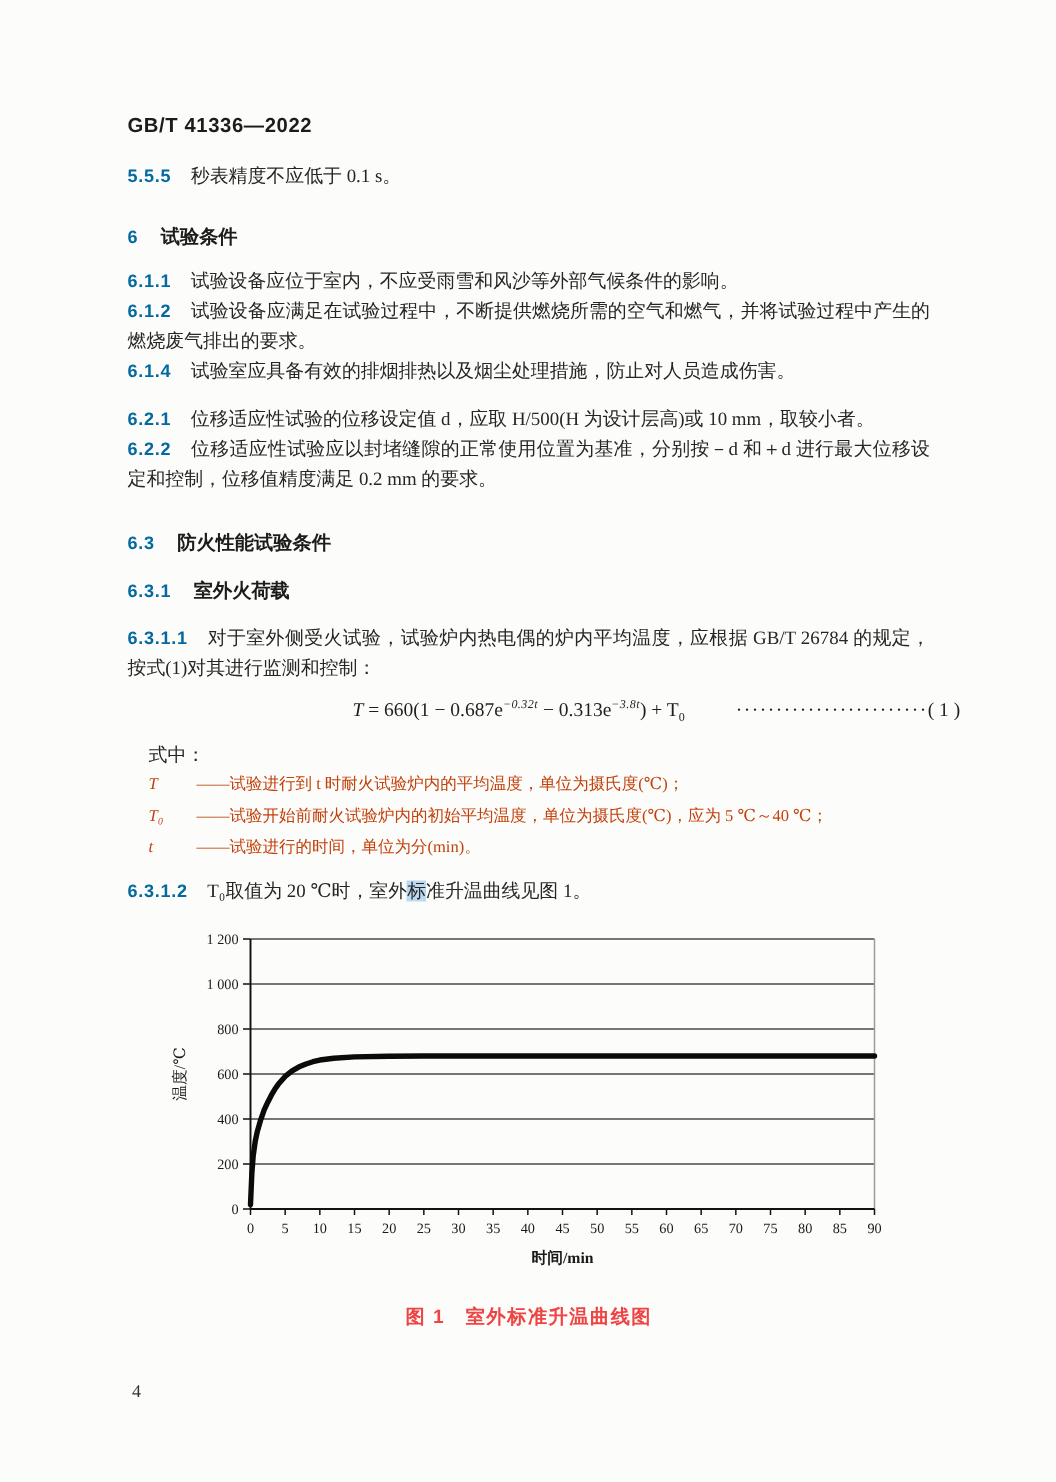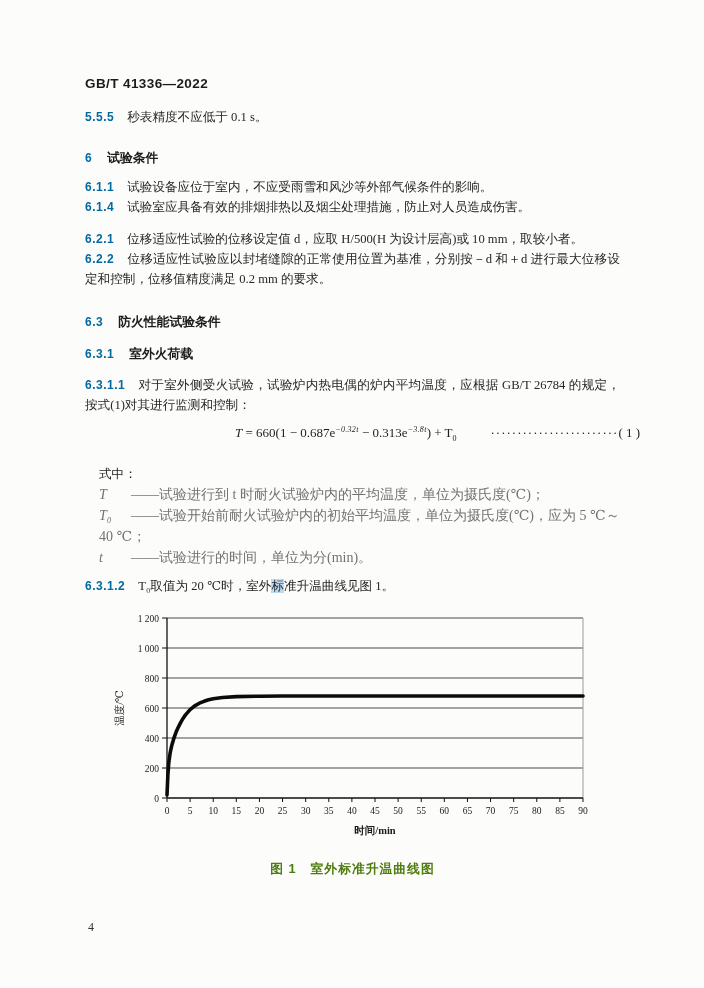--- a/index.html
+++ b/index.html
@@ -28,29 +28,29 @@
   .mt16{margin-top:16px;} .mt22{margin-top:22px;} .mt24{margin-top:24px;}
   .mt12{margin-top:12px;} .mt10{margin-top:10px;} .mt14{margin-top:14px;} .mt8{margin-top:8px;}
   .formula{
     font-size:13px;line-height:22px;margin-top:4px;padding-left:150px;
     white-space:nowrap;color:#1e1e1e;
   }
   .fvar{font-style:italic;}
   .formula sup{font-size:8px;font-style:italic;vertical-align:super;letter-spacing:.3px;}
   .formula sub{font-size:8px;vertical-align:sub;}
   .dots{letter-spacing:1px;margin-left:34px;color:#1e1e1e;}
-  .where-label{font-size:12.6px;line-height:20px;padding-left:14px;margin-top:14px;}
-  .where-item{font-size:14px;line-height:21px;padding-left:14px;color:#737373;}
+  .where-label{font-size:12.6px;line-height:20px;padding-left:14px;margin-top:3px;}
+  .where-item{font-size:11px;line-height:21px;padding-left:14px;color:#c2410c;}
   .wsym{font-style:italic;display:inline-block;width:32px;}
   .hl-blue{background:#bdd9f1;}
   .figure-block{margin-top:12px;}
   .chart-wrap{margin-left:24px;}
   .fig-caption{
     text-align:center;font-family:"Liberation Sans","DejaVu Sans",sans-serif;
-    font-weight:bold;font-size:12.8px;margin-top:14px;color:#4d7c0f;
+    font-weight:bold;font-size:12.8px;margin-top:14px;color:#ef4444;
     letter-spacing:1px;
   }
   .page-number{
     position:absolute;left:88px;top:920px;font-size:12px;color:#333;
   }
   svg text{font-family:"Liberation Serif","DejaVu Serif",serif;}
 </style>
 </head>
 <body>
 
@@ -58,20 +58,21 @@
   <div class="content">
 
     <div class="doc-header">GB/T 41336—2022</div>
 
     <p class="clause mt16"><span class="cnum">5.5.5</span><span>秒表精度不应低于 0.1 s。</span></p>
 
     <p class="heading mt22"><span class="cnum">6</span><span>试验条件</span></p>
 
 
     <p class="clause mt10"><span class="cnum">6.1.1</span><span>试验设备应位于室内，不应受雨雪和风沙等外部气候条件的影响。</span></p>
+    <p class="clause"><span class="cnum">6.1.2</span><span>试验设备应满足在试验过程中，不断提供燃烧所需的空气和燃气，并将试验过程中产生的燃烧废气排出的要求。</span></p>
     <p class="clause"><span class="cnum">6.1.4</span><span>试验室应具备有效的排烟排热以及烟尘处理措施，防止对人员造成伤害。</span></p>
 
 
     <p class="clause mt12"><span class="cnum">6.2.1</span><span>位移适应性试验的位移设定值 d，应取 H/500(H 为设计层高)或 10 mm，取较小者。</span></p>
     <p class="clause"><span class="cnum">6.2.2</span><span>位移适应性试验应以封堵缝隙的正常使用位置为基准，分别按－d 和＋d 进行最大位移设定和控制，位移值精度满足 0.2 mm 的要求。</span></p>
 
     <p class="heading mt24"><span class="cnum">6.3</span><span>防火性能试验条件</span></p>
 
     <p class="heading mt14"><span class="cnum">6.3.1</span><span>室外火荷载</span></p>
 

